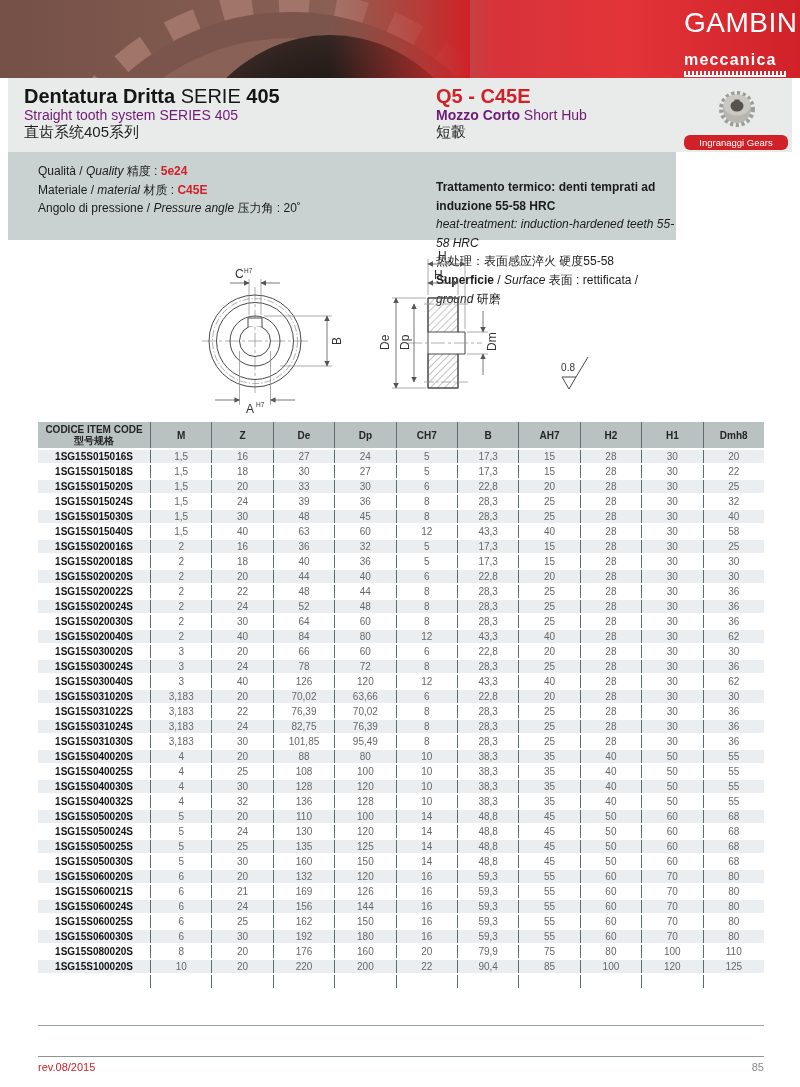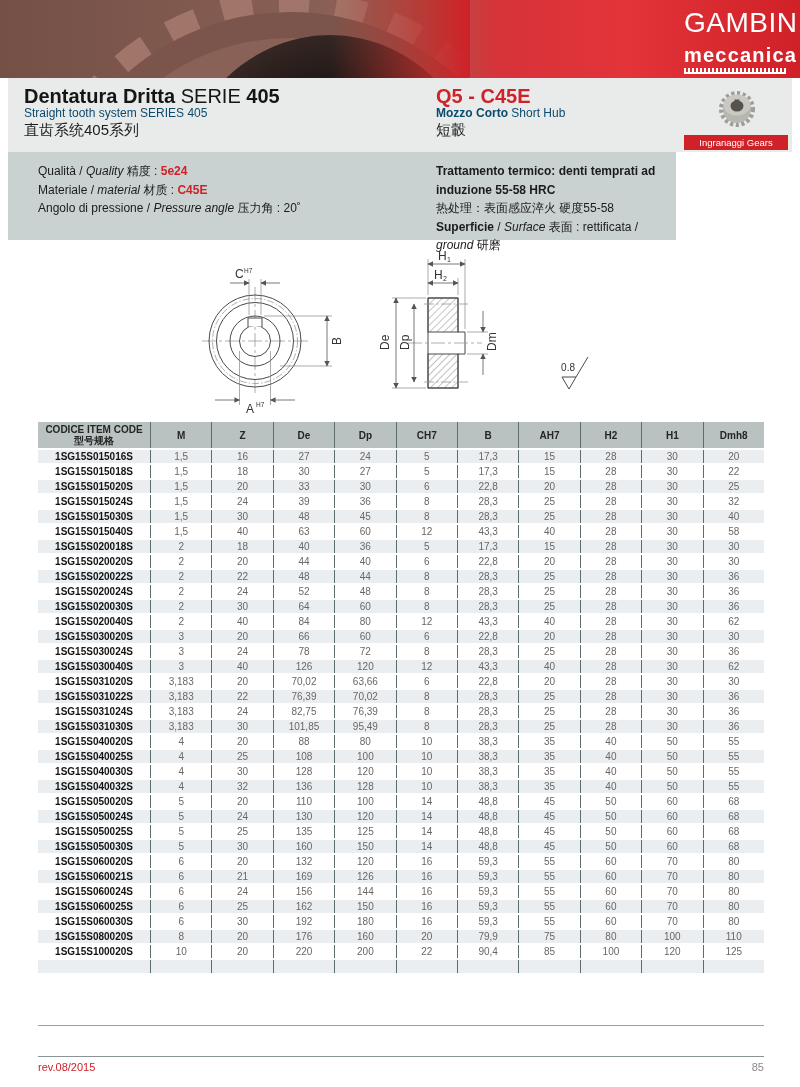--- a/index.html
+++ b/index.html
@@ -9,46 +9,46 @@
   *{margin:0;padding:0;box-sizing:border-box;}
   html,body{width:800px;height:1087px;background:#fff;overflow:hidden;
     font-family:"Liberation Sans",sans-serif;-webkit-font-smoothing:antialiased;}
   .abs{position:absolute;}
   
   .banner{left:0;top:0;width:800px;height:78px;
     background:linear-gradient(90deg,#8a6156 0%,#96655a 50%,#d7333a 62%,#e23439 78%,var(--accent) 100%);}
   .banner svg.photo{position:absolute;left:0;top:0;}
   .logo{position:absolute;right:14px;top:9px;width:102px;color:#fff;text-align:left;}
   .logo .l1{font-size:28px;font-weight:normal;letter-spacing:.5px;line-height:1;}
-  .logo .l2{font-size:20px;font-weight:bold;letter-spacing:1.2px;line-height:1;margin-top:8px;}
+  .logo .l2{font-size:16px;font-weight:bold;letter-spacing:1.2px;line-height:1;margin-top:15px;}
   .logo .rack{height:4px;margin-top:3px;
     background:repeating-linear-gradient(90deg,#fff 0 2px,rgba(255,255,255,0) 2px 4px);}
   .logo .rackbar{height:2px;background:#fff;margin-bottom:3px;}
   .logo .cjkrow{display:flex;align-items:center;gap:4px;margin-top:18px;}
   .logo .cjk{font-size:16px;font-weight:bold;letter-spacing:2px;line-height:1;}
   
   .titleband{left:8px;top:78px;width:784px;height:74px;background:var(--band1);}
   .tleft{position:absolute;left:16px;top:7px;color:#151515;}
   .t1{font-size:20px;line-height:1.1;}
   .t1 b{font-weight:bold;}
-  .t2{font-size:12px;line-height:1.15;color:#0c4a6e;}
+  .t2{font-size:14px;line-height:1.15;color:#701a75;}
   .t3{font-size:15px;line-height:1.25;color:#1d1d1d;}
   .tright{position:absolute;left:428px;top:7px;}
   .q5{font-size:20px;font-weight:bold;color:var(--accent);line-height:1.1;}
   .thumb{position:absolute;left:676px;top:6px;width:104px;height:52px;display:flex;
     align-items:center;justify-content:center;}
   .badge{position:absolute;left:676px;top:57px;width:104px;height:15px;background:var(--accent);
-    color:#fff;font-size:9.5px;display:flex;align-items:center;justify-content:center;}
+    color:#fff;font-size:9.5px;display:flex;align-items:center;justify-content:center;border-radius:6px;}
   
   .specband{left:8px;top:152px;width:668px;height:88px;background:var(--band2);color:#1b1b1b;}
   .scol{position:absolute;top:10px;font-size:12px;line-height:1.55;}
   .scol.left{left:30px;} .scol.right{left:428px;}
   .it{font-style:italic;}
   .red{color:var(--accent);font-weight:bold;}
-  .bld{font-weight:bold;}
+  .bld{font-weight:bold;margin-top:16px;}
   
   .drawing{left:30px;top:243px;width:740px;height:172px;}
   .drawing text{font-family:"Liberation Sans",sans-serif;fill:#333;}
   
   .tablewrap{left:38px;top:420px;width:726px;}
   table{width:726px;border-collapse:separate;border-spacing:0 2px;table-layout:fixed;}
   col.c0{width:112px;}
   th,td{border-left:1px solid var(--gridline);overflow:hidden;white-space:nowrap;}
   th:first-child,td:first-child{border-left:none;}
   thead th{background:var(--thead);color:#252525;font-size:10px;font-weight:bold;
@@ -132,20 +132,21 @@
 </div>
 
 <div class="abs specband">
   <div class="scol left">
     <div><span>Qualità / </span><span class="it">Quality</span><span> 精度 : </span><span class="red">5e24</span></div>
     <div><span>Materiale / </span><span class="it">material</span><span> 材质 : </span><span class="red">C45E</span></div>
     <div><span>Angolo di pressione / </span><span class="it">Pressure angle</span><span> 压力角 : </span><span>20˚</span></div>
   </div>
   <div class="scol right">
     <div class="bld">Trattamento termico: denti temprati ad induzione 55-58 HRC</div>
+    <div class="it">heat-treatment: induction-hardened teeth 55-58 HRC</div>
     <div>热处理：表面感应淬火 硬度55-58</div>
     <div><span class="bld">Superficie</span><span> / </span><span class="it">Surface</span><span> 表面 : rettificata / </span><span class="it">ground</span><span> 研磨</span></div>
   </div>
 </div>
 
 <svg class="abs drawing" width="740" height="172" viewBox="0 0 740 172">
   <defs>
     <marker id="ar" viewBox="0 0 10 10" refX="9" refY="5" markerWidth="7" markerHeight="7" orient="auto-start-reverse">
       <path d="M0,0L10,5L0,10z" fill="#555"></path>
     </marker>
@@ -332,20 +333,33 @@
           <td>63</td>
           <td>60</td>
           <td>12</td>
           <td>43,3</td>
           <td>40</td>
           <td>28</td>
           <td>30</td>
           <td>58</td>
         </tr>
         <tr>
+          <td class="code">1SG15S020016S</td>
+          <td>2</td>
+          <td>16</td>
+          <td>36</td>
+          <td>32</td>
+          <td>5</td>
+          <td>17,3</td>
+          <td>15</td>
+          <td>28</td>
+          <td>30</td>
+          <td>25</td>
+        </tr>
+        <tr>
           <td class="code">1SG15S020018S</td>
           <td>2</td>
           <td>18</td>
           <td>40</td>
           <td>36</td>
           <td>5</td>
           <td>17,3</td>
           <td>15</td>
           <td>28</td>
           <td>30</td>

